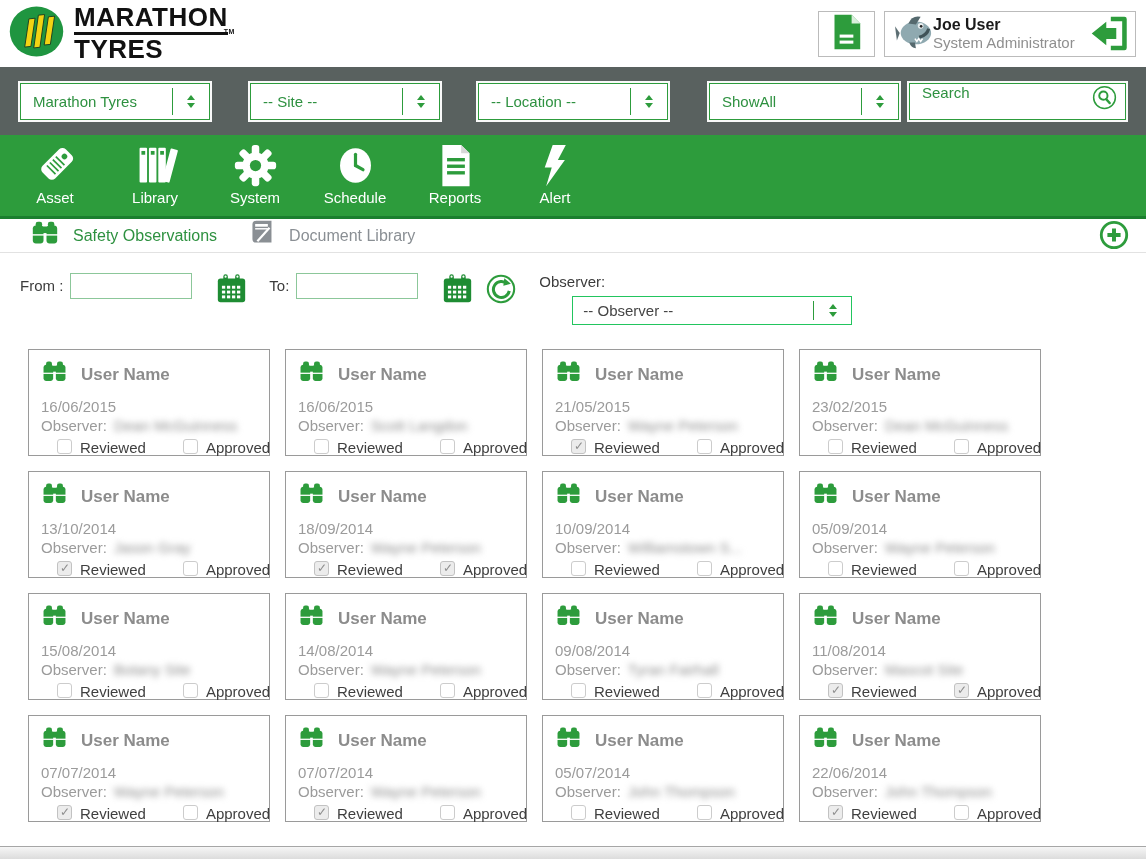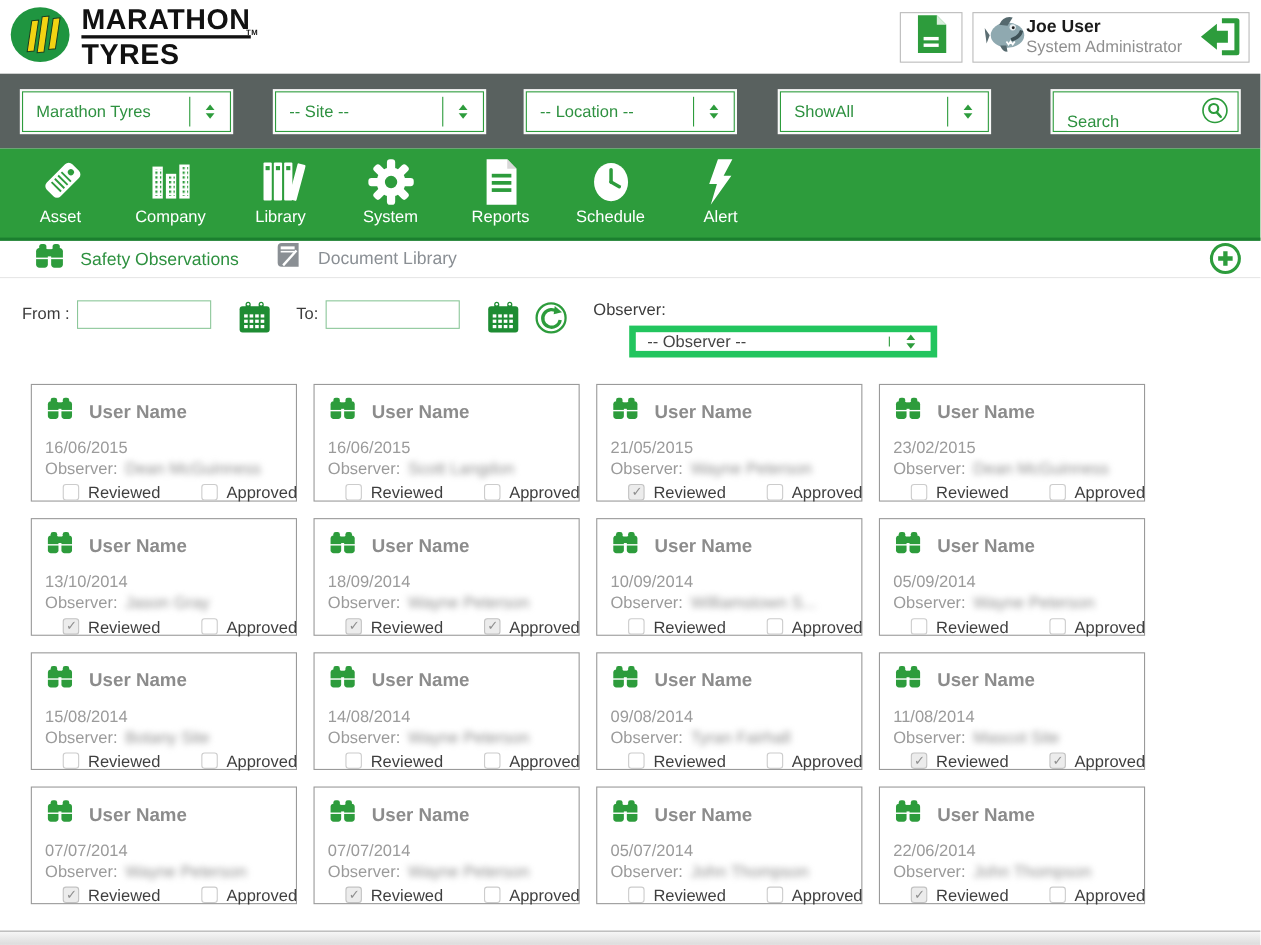--- a/index.html
+++ b/index.html
@@ -22,21 +22,21 @@
 
 
 .darkbar { height:68px; background:#59615F; display:flex; align-items:center; padding:0 20px; }
 .gselect { width:190px; height:37px; background:#fff; border:1px solid #2D9C3C; box-shadow:0 0 0 2px #f9f9f9; display:flex; align-items:center; cursor:pointer; }
 .gselect .val { flex:1; padding-left:12px; font-size:15px; color:#2e9140; white-space:nowrap; overflow:hidden; }
 .gselect .sep, .oselect .sep { width:1px; align-self:stretch; margin:4px 0; background:#2D9C3C; }
 .arrows { width:36px; display:flex; flex-direction:column; align-items:center; justify-content:center; gap:3px; }
 .tri-up { width:0; height:0; border-left:4.5px solid transparent; border-right:4.5px solid transparent; border-bottom:5px solid #2D9C3C; }
 .tri-down { width:0; height:0; border-left:4.5px solid transparent; border-right:4.5px solid transparent; border-top:5px solid #2D9C3C; }
 .ml40{margin-left:40px}.ml38{margin-left:38px}.ml41{margin-left:41px}
-.search-box { margin-left:auto; width:169px; height:37px; background:#fff; border:1px solid #2D9C3C; box-shadow:0 0 0 2px #f9f9f9; display:flex; align-items:flex-end; padding:0 7px 0 12px; }
+.search-box { margin-left:auto; width:217px; height:37px; background:#fff; border:1px solid #2D9C3C; box-shadow:0 0 0 2px #f9f9f9; display:flex; align-items:flex-start; padding:0 7px 0 12px; }
 .search-box input { border:none; outline:none; flex:1; min-width:0; font-family:inherit; font-size:15px; color:#2e9140; }
 .search-box input::placeholder { color:#2e9140; opacity:1; }
 
 
 .greennav { height:84px; background:#2D9C3C; border-bottom:3px solid #1B7F2F; display:flex; align-items:flex-start; padding:7px 0 0 5px; }
 .nav-item { width:100px; display:flex; flex-direction:column; align-items:center; cursor:pointer; }
 .nav-item .ico { height:47px; display:flex; align-items:center; justify-content:center; }
 .nav-item .lbl { color:#fff; font-size:15px; margin-top:0; }
 .nav-item.safety .lbl { color:#FFE800; }
 
@@ -52,21 +52,21 @@
 
 
 .filters { height:92px; display:flex; align-items:flex-start; padding:20px 0 0 20px; background:#fff; }
 .flabel { font-size:15px; color:#3c3c3c; margin-top:4px; }
 .finput { width:122px; height:26px; border:1px solid #8cc79a; margin-left:7px; font-family:inherit; font-size:14px; color:#444; padding:0 6px; outline:none; }
 .cal-btn { margin-left:24px; cursor:pointer; display:flex; }
 .to-lbl { margin-left:22px; }
 .refresh-btn { margin-left:12px; cursor:pointer; display:flex; }
 .observer-block { margin-left:22px; display:flex; flex-direction:column; }
 .obs-lbl { font-size:15px; color:#3c3c3c; }
-.oselect { margin-left:33px; margin-top:6px; width:280px; height:29px; border:6px solid #22c55e; display:flex; align-items:center; cursor:pointer; background:#fff; }
+.oselect { margin-left:33px; margin-top:6px; width:280px; height:29px; border:1px solid #22c55e; display:flex; align-items:center; cursor:pointer; background:#fff; }
 .oselect .val { flex:1; padding-left:10px; font-size:15px; color:#454545; }
 .oselect .arrows { width:37px; }
 
 
 .grid { margin:4px 28px 0; display:grid; grid-template-columns:repeat(4,242px); gap:15px; }
 .card { border:1px solid #9a9a9a; height:107px; background:#fff; padding:9px 12px 0; cursor:pointer; }
 .card-head { display:flex; align-items:center; gap:13px; color:#2D9C3C; }
 .card-title { font-size:17px; font-weight:bold; color:#8c8c8c; }
 .card-date { font-size:15px; color:#9b9b9b; margin-top:8px; }
 .card-observer { font-size:15px; color:#9b9b9b; margin-top:2px; display:flex; gap:7px; align-items:baseline; }
@@ -198,38 +198,20 @@
               <line x1="17.5" y1="30.5" x2="30.5" y2="30.5"></line>
           </g>
         </g>
       </svg>
     </span>
     <span class="lbl">Asset</span>
   </div>
   <div class="nav-item">
     <span class="ico">
       <svg viewBox="0 0 48 48" width="45" height="45">
-        <defs>
-            <pattern id="pw" width="4.4" height="4.6" patternUnits="userSpaceOnUse">
-              <rect width="2.1" height="2.3" fill="#2D9C3C"></rect>
-            </pattern>
-          </defs>
-        <rect x="6" y="9" width="10" height="31" fill="#fff"></rect>
-        <rect x="19" y="16" width="10" height="24" fill="#fff"></rect>
-        <rect x="32" y="7" width="10" height="33" fill="#fff"></rect>
-        <rect x="7.6" y="11.5" width="7" height="26" fill="url(#pw)"></rect>
-        <rect x="20.6" y="18.5" width="7" height="19" fill="url(#pw)"></rect>
-        <rect x="33.6" y="9.5" width="7" height="28" fill="url(#pw)"></rect>
-      </svg>
-    </span>
-    <span class="lbl">Company</span>
-  </div>
-  <div class="nav-item">
-    <span class="ico">
-      <svg viewBox="0 0 48 48" width="45" height="45">
         <rect x="7" y="5" width="8" height="37" rx="1" fill="#fff"></rect>
         <rect x="17" y="5" width="8" height="37" rx="1" fill="#fff"></rect>
         <rect x="27" y="5" width="8" height="37" rx="1" fill="#fff"></rect>
         <g transform="rotate(15 39 26)">
             <rect x="35" y="6" width="8" height="36" rx="1" fill="#fff"></rect>
           </g>
         <g fill="#2D9C3C">
           <rect x="9" y="8.5" width="4" height="4"></rect>
             <rect x="19" y="8.5" width="4" height="4"></rect>
             <rect x="29" y="8.5" width="4" height="4"></rect>
@@ -249,42 +231,42 @@
           <circle cx="24" cy="24" r="14"></circle>
         </g>
         <circle cx="24" cy="24" r="6" fill="#2D9C3C"></circle>
       </svg>
     </span>
     <span class="lbl">System</span>
   </div>
   <div class="nav-item">
     <span class="ico">
       <svg viewBox="0 0 48 48" width="45" height="45">
+        <ellipse cx="24" cy="24" rx="16.5" ry="18.5" fill="#fff"></ellipse>
+        <g stroke="#2D9C3C" stroke-width="3.4" stroke-linecap="round">
+          <line x1="24" y1="24" x2="24" y2="12"></line>
+            <line x1="24" y1="24" x2="32" y2="28.5"></line>
+        </g>
+      </svg>
+    </span>
+    <span class="lbl">Schedule</span>
+  </div>
+  <div class="nav-item">
+    <span class="ico">
+      <svg viewBox="0 0 48 48" width="45" height="45">
         <path d="M10 2 h20 l9 9 v35 H10 z" fill="#fff"></path>
         <path d="M30 2 l9 9 h-9 z" fill="#d8d8d8"></path>
         <g fill="#2D9C3C">
           <rect x="15" y="16" width="19" height="3.6"></rect>
             <rect x="15" y="23" width="19" height="3.6"></rect>
             <rect x="15" y="30" width="19" height="3.6"></rect>
         </g>
       </svg>
     </span>
     <span class="lbl">Reports</span>
-  </div>
-  <div class="nav-item">
-    <span class="ico">
-      <svg viewBox="0 0 48 48" width="45" height="45">
-        <ellipse cx="24" cy="24" rx="16.5" ry="18.5" fill="#fff"></ellipse>
-        <g stroke="#2D9C3C" stroke-width="3.4" stroke-linecap="round">
-          <line x1="24" y1="24" x2="24" y2="12"></line>
-            <line x1="24" y1="24" x2="32" y2="28.5"></line>
-        </g>
-      </svg>
-    </span>
-    <span class="lbl">Schedule</span>
   </div>
   <div class="nav-item">
     <span class="ico">
       <svg viewBox="0 0 48 48" width="45" height="45">
         <polygon points="21,2 35,2 26.5,18 34,18 14,46 20,26 12.5,26" fill="#fff"></polygon>
       </svg>
     </span>
     <span class="lbl">Alert</span>
   </div>
 </div>

